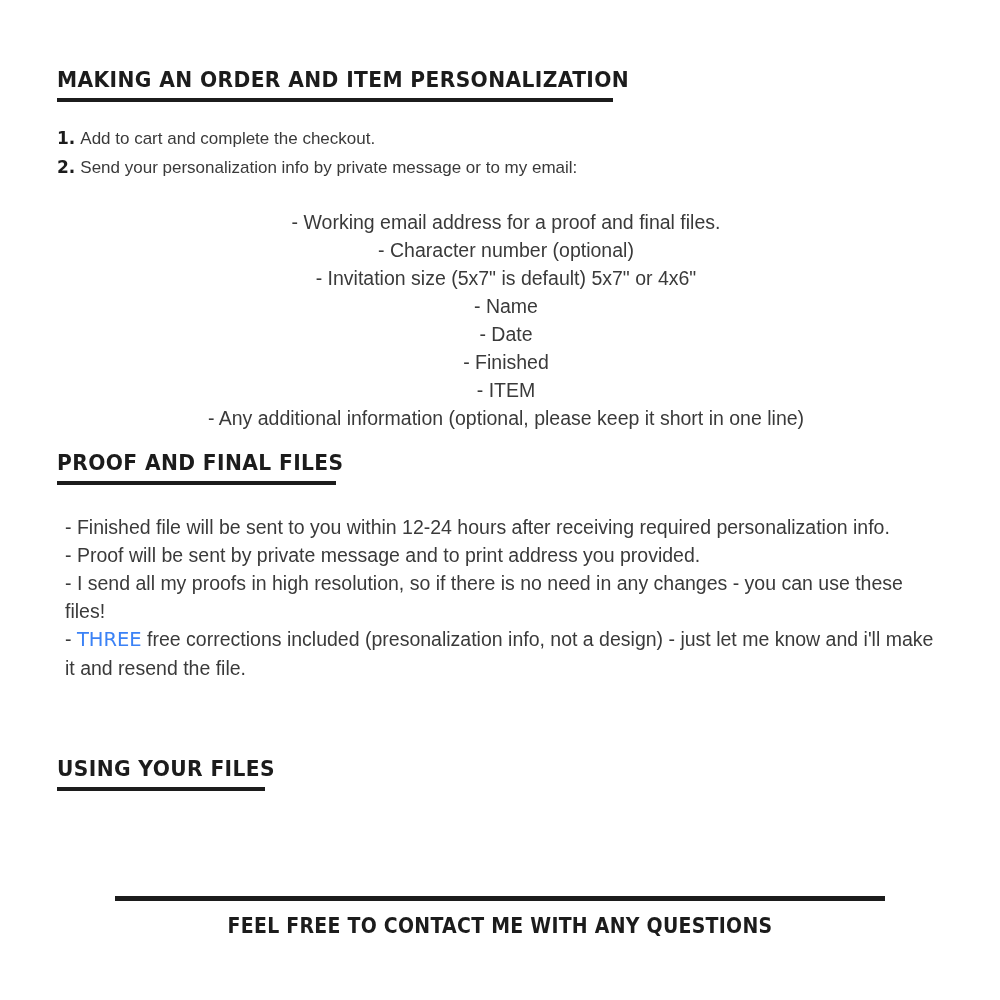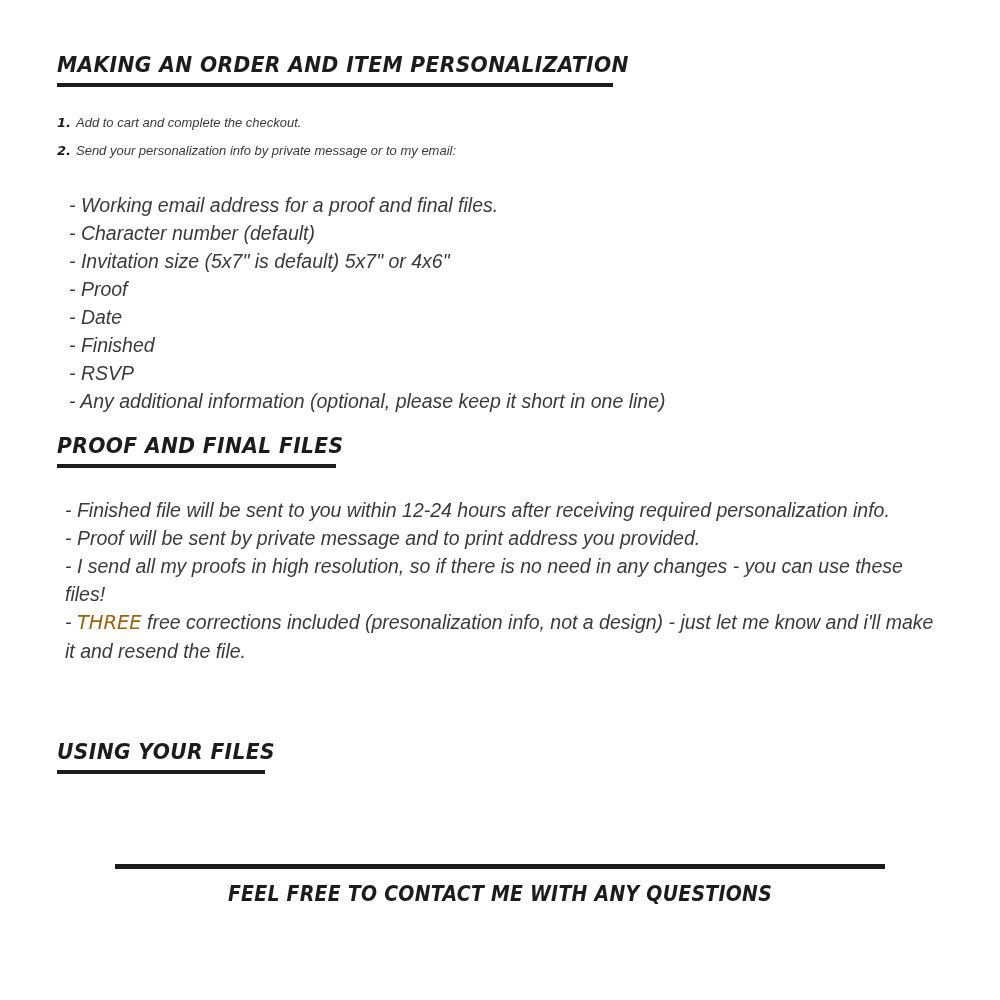--- a/index.html
+++ b/index.html
@@ -14,22 +14,21 @@
     color: #3a3a3a;
     -webkit-font-smoothing: antialiased;
     overflow: hidden;
   }
 
   .page {
     position: relative;
     width: 1000px;
     height: 880px;
     box-sizing: border-box;
-    padding: 0 57px;
-    font-style: italic;
+    padding: 15px 57px;
   }
 
   
   .section-head {
     margin: 0;
     padding: 0;
     font-family: "DejaVu Sans", sans-serif;
     font-weight: 700;
     font-size: 22px;
     letter-spacing: 0.4px;
@@ -44,67 +43,68 @@
     background: #1c1c1c;
     margin-top: 6px;
   }
   .head-block { margin: 0; }
 
   #head-rule-1 { width: 556px; }
   #head-rule-2 { width: 279px; }
   #head-rule-3 { width: 208px; }
   .ordered-list { margin: 0; padding: 0; }
   .ordered-item {
-    font-size: 13px;
+    font-size: 17px;
     line-height: 28px;
     color: #3a3a3a;
   }
   .ord-marker {
     font-family: "DejaVu Sans", sans-serif;
     font-weight: 700;
     color: #1c1c1c;
     display: inline-block;
     margin-right: 5px;
   }
 
   .dash-list {
     margin: 0;
     padding: 0;
     list-style: none;
+    text-align: center;
   }
   .dash-item {
     font-size: 19.5px;
     line-height: 28px;
     color: #3a3a3a;
     padding-left: 12px;
   }
 
   .para-list { margin: 8px; padding: 0; list-style: none; }
   .para-item {
     font-size: 19.5px;
     line-height: 28px;
     color: #3a3a3a;
   }
   .emph {
     font-family: "DejaVu Sans", sans-serif;
     font-weight: 400;
-    color: #a16207;
+    color: #3b82f6;
   }
   .gap-18 { height: 18px; }
   .gap-20 { height: 20px; }
   .gap-22 { height: 22px; }
   .gap-26 { height: 26px; }
   .gap-66 { height: 66px; }
 
   
   .footer {
     position: absolute;
     left: 0;
     right: 0;
-    top: 864px;
+    top: 896px;
   }
   .footer-rule {
     width: 770px;
     height: 5px;
     background: #1c1c1c;
     margin: 0 auto;
   }
   .footer-text {
     margin-top: 13px;
     text-align: center;
@@ -139,26 +139,26 @@
     </div>
     <div class="ordered-item">
       <span class="ord-marker">2.</span><span>Send your personalization info by private message or to my email:</span>
     </div>
   </div>
 
   <div class="gap-26"></div>
 
   <ul class="dash-list">
     <li class="dash-item">- Working email address for a proof and final files.</li>
-    <li class="dash-item">- Character number (default)</li>
+    <li class="dash-item">- Character number (optional)</li>
     <li class="dash-item">- Invitation size (5x7" is default) 5x7" or 4x6"</li>
-    <li class="dash-item">- Proof</li>
+    <li class="dash-item">- Name</li>
     <li class="dash-item">- Date</li>
     <li class="dash-item">- Finished</li>
-    <li class="dash-item">- RSVP</li>
+    <li class="dash-item">- ITEM</li>
     <li class="dash-item">- Any additional information (optional, please keep it short in one line)</li>
   </ul>
 
   <div class="gap-18"></div>
 
   <div class="head-block">
     <div class="section-head">PROOF AND FINAL FILES</div>
     <div class="head-rule" id="head-rule-2"></div>
   </div>
 

